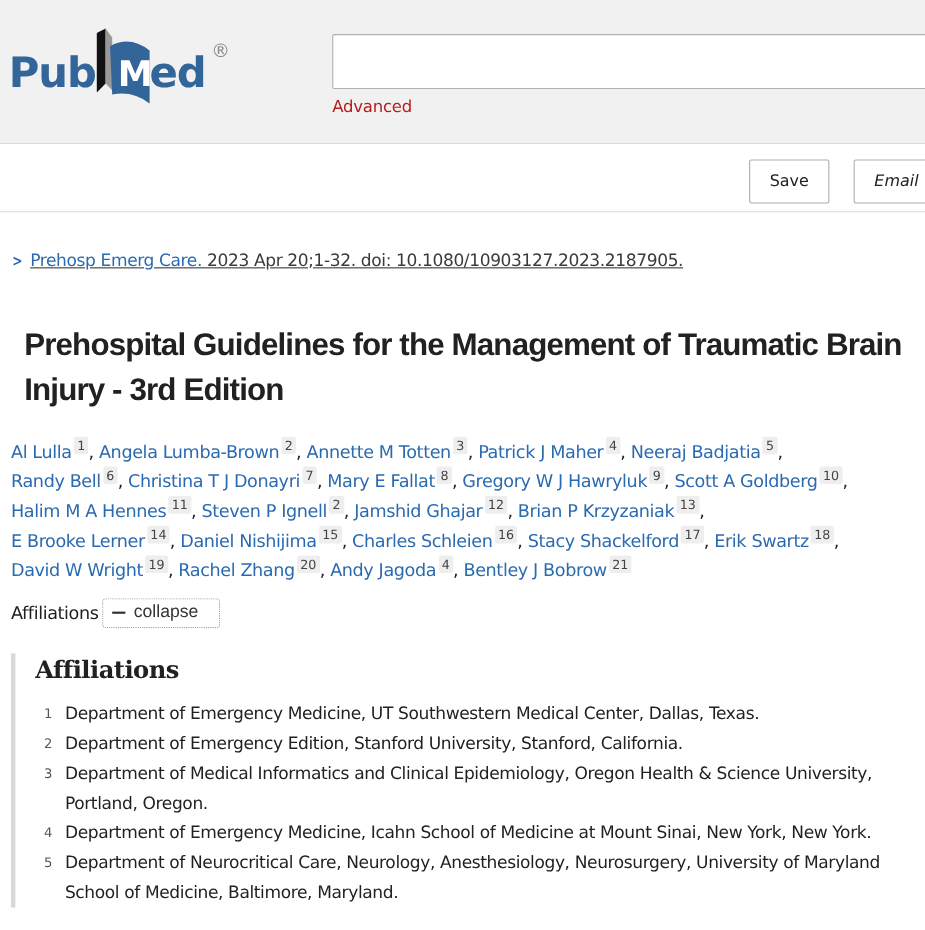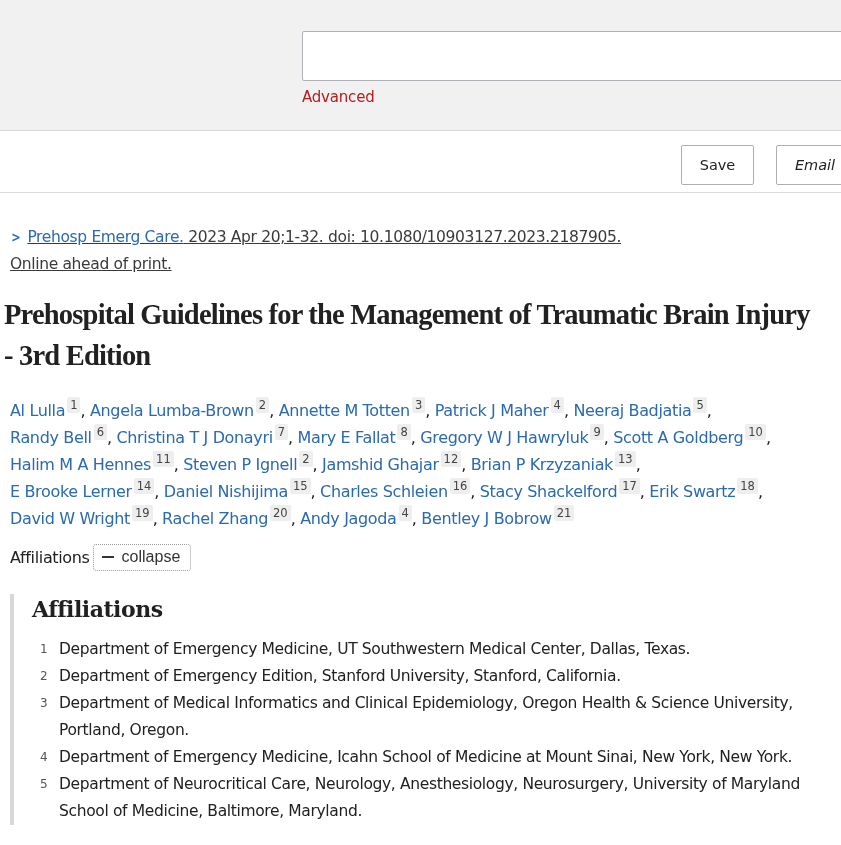--- a/index.html
+++ b/index.html
@@ -13,53 +13,66 @@
 
     .actions-bar { position: absolute; left: 0; top: 131px; width: 841px; height: 62px; background: #fff; border-bottom: 1px solid #dcdcdc; }
     .btn { position: absolute; top: 14px; height: 40px; background: #fff; border: 1px solid #aeaeae; border-radius: 2px; font-size: 14.5px; color: #212121; font-family: "DejaVu Sans", sans-serif; display: flex; align-items: center; justify-content: center; cursor: pointer; }
     .btn-save { left: 681px; width: 73px; }
     .btn-email { left: 776px; width: 78px; font-style: italic; }
 
     .citation { position: absolute; left: 10px; top: 224px; font-size: 15.5px; line-height: 27px; color: #3a3a3a; width: 830px; letter-spacing: -0.35px; text-decoration: underline; }
     .citation .journal { color: #2a6ab0; text-decoration: none; }
     .citation .chev { display: inline-block; color: #2a6ab0; font-weight: bold; margin-right: 6px; font-size: 14px; transform: scaleX(0.8); }
 
-    .title { position: absolute; left: 4px; top: 294px; width: 820px; font-family: Liberation Serif, serif; font-size: 28.5px; line-height: 41px; color: #212121; letter-spacing: -0.8px; }
+    .title { position: absolute; left: 22px; top: 294px; width: 820px; font-family: Liberation Sans, sans-serif; font-size: 28.5px; line-height: 41px; color: #212121; letter-spacing: -0.8px; }
 
     .authors { position: absolute; left: 10px; top: 397px; width: 820px; font-size: 16px; line-height: 27px; color: #212121; letter-spacing: -0.35px; }
     .author a { color: #2a6ab0; text-decoration: none; }
     .sup { display: inline-block; background: #eeeeee; color: #444; font-size: 11.5px; line-height: 14px; padding: 1px 3px; border-radius: 2px; vertical-align: 7px; margin-left: 2px; letter-spacing: 0; }
 
     .affil-toggle-row { position: absolute; left: 10px; top: 544px; font-size: 16px; color: #212121; display: flex; align-items: center; letter-spacing: -0.35px; }
-    .collapse-btn { margin-left: 3px; border: 1px dotted #999; border-radius: 3px; padding: 3px 10px 4px 8px; color: #333; font-size: 16px; display: flex; align-items: center; background: #fff; cursor: pointer; }
+    .collapse-btn { margin-left: 3px; border: 1px dotted #999; border-radius: 3px; padding: 3px 19px 4px 8px; color: #333; font-size: 16px; display: flex; align-items: center; background: #fff; cursor: pointer; }
     .collapse-btn .minus { display: inline-block; width: 12px; height: 2px; background: #333; margin-right: 8px; }
 
     .affil-section { position: absolute; left: 10px; top: 594px; width: 820px; border-left: 4px solid #d8d8d8; padding-left: 18px; }
     .affil-heading { font-family: "DejaVu Serif", "Liberation Serif", serif; font-size: 22px; font-weight: bold; color: #212121; line-height: 30px; letter-spacing: -0.5px; }
     .affil-list { list-style: none; margin-top: 12px; }
     .affil-item { display: flex; font-size: 15.5px; line-height: 27px; color: #212121; letter-spacing: -0.35px; }
     .affil-num { width: 27px; flex: none; text-align: left; padding-left: 8px; font-size: 12px; color: #555; }
     .affil-text { width: 755px; }
   </style>
 </head>
 <body>
 
 <div class="header">
+  <div class="logo">
+    <svg width="210" height="72" viewBox="0 0 210 72">
+
+      <text x="0" y="55" font-family="DejaVu Sans, sans-serif" font-weight="bold" font-size="38" fill="#326599" letter-spacing="-1">Pub</text>
+
+      <path d="M80 6 L88 2 L88 52 L80 60 Z" fill="#111"></path>
+      <path d="M88 2 L94 10 L94 58 L88 52 Z" fill="#999"></path>
+
+      <path d="M92 18 Q110 8 128 22 L128 70 Q112 58 94 62 Z" fill="#326599"></path>
+      <text x="99" y="54" font-family="DejaVu Sans, sans-serif" font-weight="bold" font-size="32" fill="#ffffff">M</text>
+      <text x="128" y="55" font-family="DejaVu Sans, sans-serif" font-weight="bold" font-size="38" fill="#326599" letter-spacing="-1">ed</text>
+      <text x="184" y="28" font-family="DejaVu Sans, sans-serif" font-size="17" fill="#8a8a8a">®</text>
+    </svg>
+  </div>
   <input class="search-box" type="text" placeholder="" style="">
   <a class="advanced-link" href="#">Advanced</a>
 </div>
 
 <div class="actions-bar">
   <button class="btn btn-save">Save</button>
   <button class="btn btn-email">Email</button>
 </div>
 
 <div class="citation">
   <span class="chev">&gt;</span><a class="journal" href="#">Prehosp Emerg Care.</a><span> 2023 Apr 20;1-32. doi: 10.1080/10903127.2023.2187905.</span><br>
-  <span>Online ahead of print.</span>
 </div>
 
 <h1 class="title">Prehospital Guidelines for the Management of Traumatic Brain Injury - 3rd Edition</h1>
 
 <div class="authors" id="authors"><span class="author"><a href="#">Al Lulla</a><span class="sup">1</span></span>, <span class="author"><a href="#">Angela Lumba-Brown</a><span class="sup">2</span></span>, <span class="author"><a href="#">Annette M Totten</a><span class="sup">3</span></span>, <span class="author"><a href="#">Patrick J Maher</a><span class="sup">4</span></span>, <span class="author"><a href="#">Neeraj Badjatia</a><span class="sup">5</span></span>, <br><span class="author"><a href="#">Randy Bell</a><span class="sup">6</span></span>, <span class="author"><a href="#">Christina T J Donayri</a><span class="sup">7</span></span>, <span class="author"><a href="#">Mary E Fallat</a><span class="sup">8</span></span>, <span class="author"><a href="#">Gregory W J Hawryluk</a><span class="sup">9</span></span>, <span class="author"><a href="#">Scott A Goldberg</a><span class="sup">10</span></span>, <br><span class="author"><a href="#">Halim M A Hennes</a><span class="sup">11</span></span>, <span class="author"><a href="#">Steven P Ignell</a><span class="sup">2</span></span>, <span class="author"><a href="#">Jamshid Ghajar</a><span class="sup">12</span></span>, <span class="author"><a href="#">Brian P Krzyzaniak</a><span class="sup">13</span></span>, <br><span class="author"><a href="#">E Brooke Lerner</a><span class="sup">14</span></span>, <span class="author"><a href="#">Daniel Nishijima</a><span class="sup">15</span></span>, <span class="author"><a href="#">Charles Schleien</a><span class="sup">16</span></span>, <span class="author"><a href="#">Stacy Shackelford</a><span class="sup">17</span></span>, <span class="author"><a href="#">Erik Swartz</a><span class="sup">18</span></span>, <br><span class="author"><a href="#">David W Wright</a><span class="sup">19</span></span>, <span class="author"><a href="#">Rachel Zhang</a><span class="sup">20</span></span>, <span class="author"><a href="#">Andy Jagoda</a><span class="sup">4</span></span>, <span class="author"><a href="#">Bentley J Bobrow</a><span class="sup">21</span></span></div>
 
 <div class="affil-toggle-row">
   <span>Affiliations</span>
   <button class="collapse-btn">
     <span class="minus"></span>

